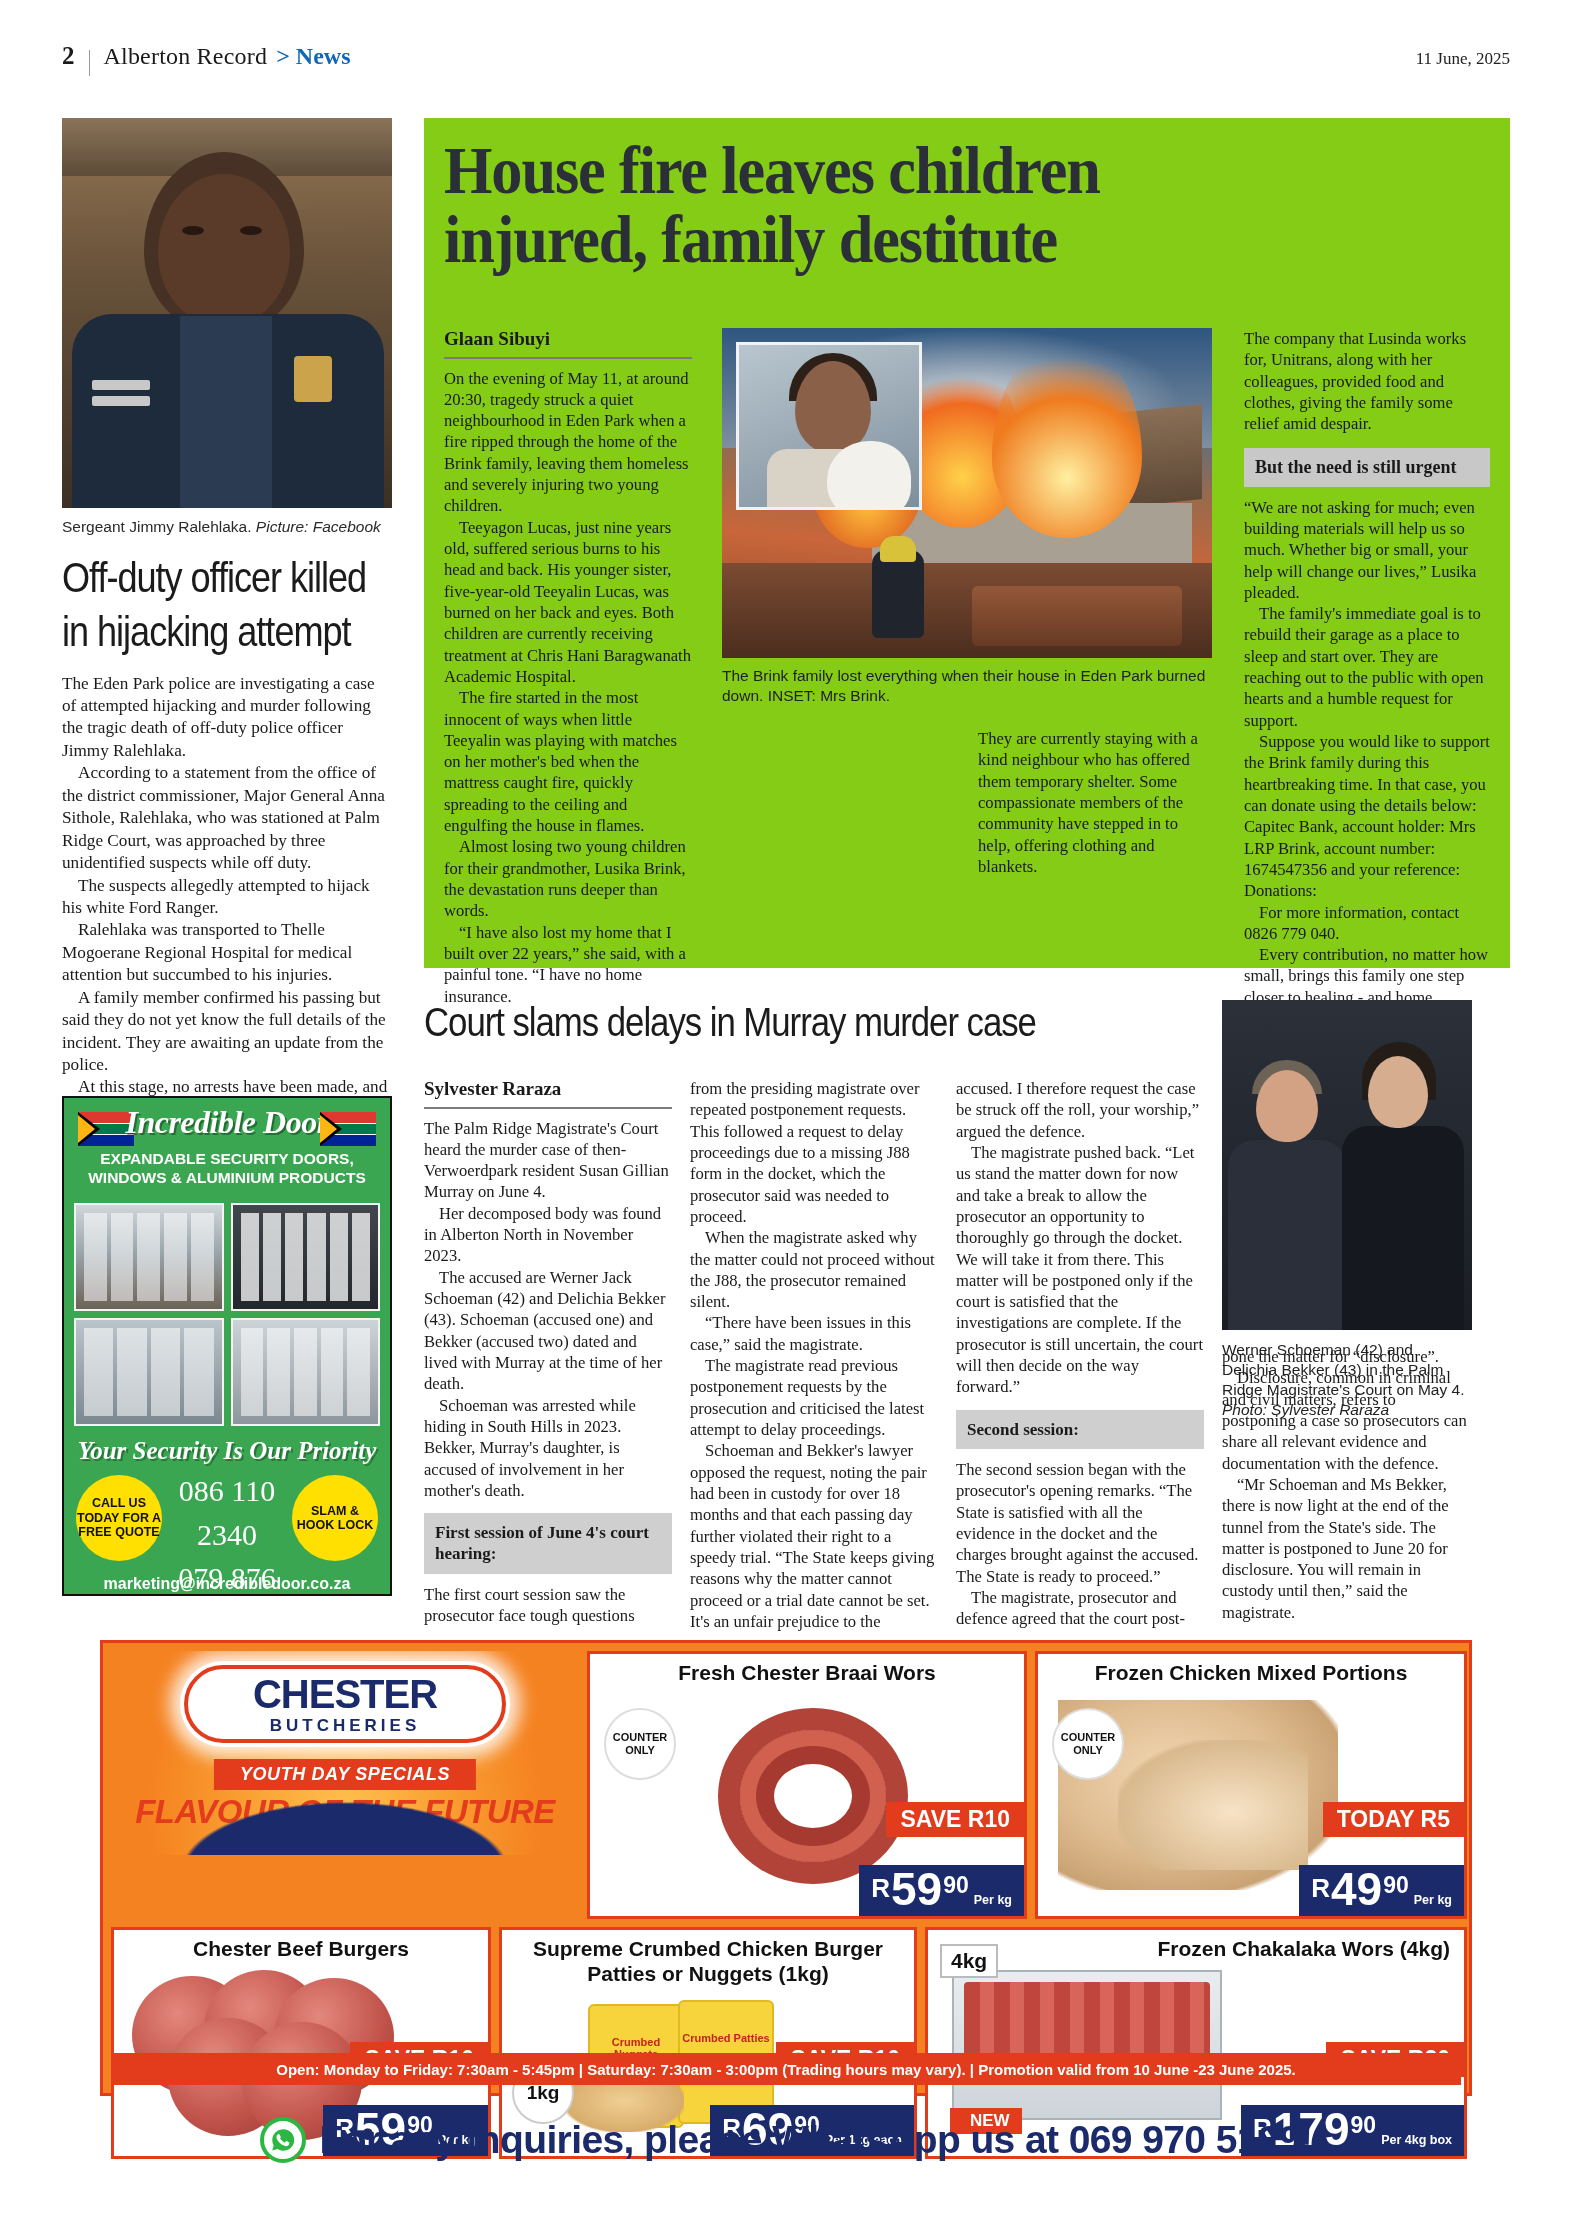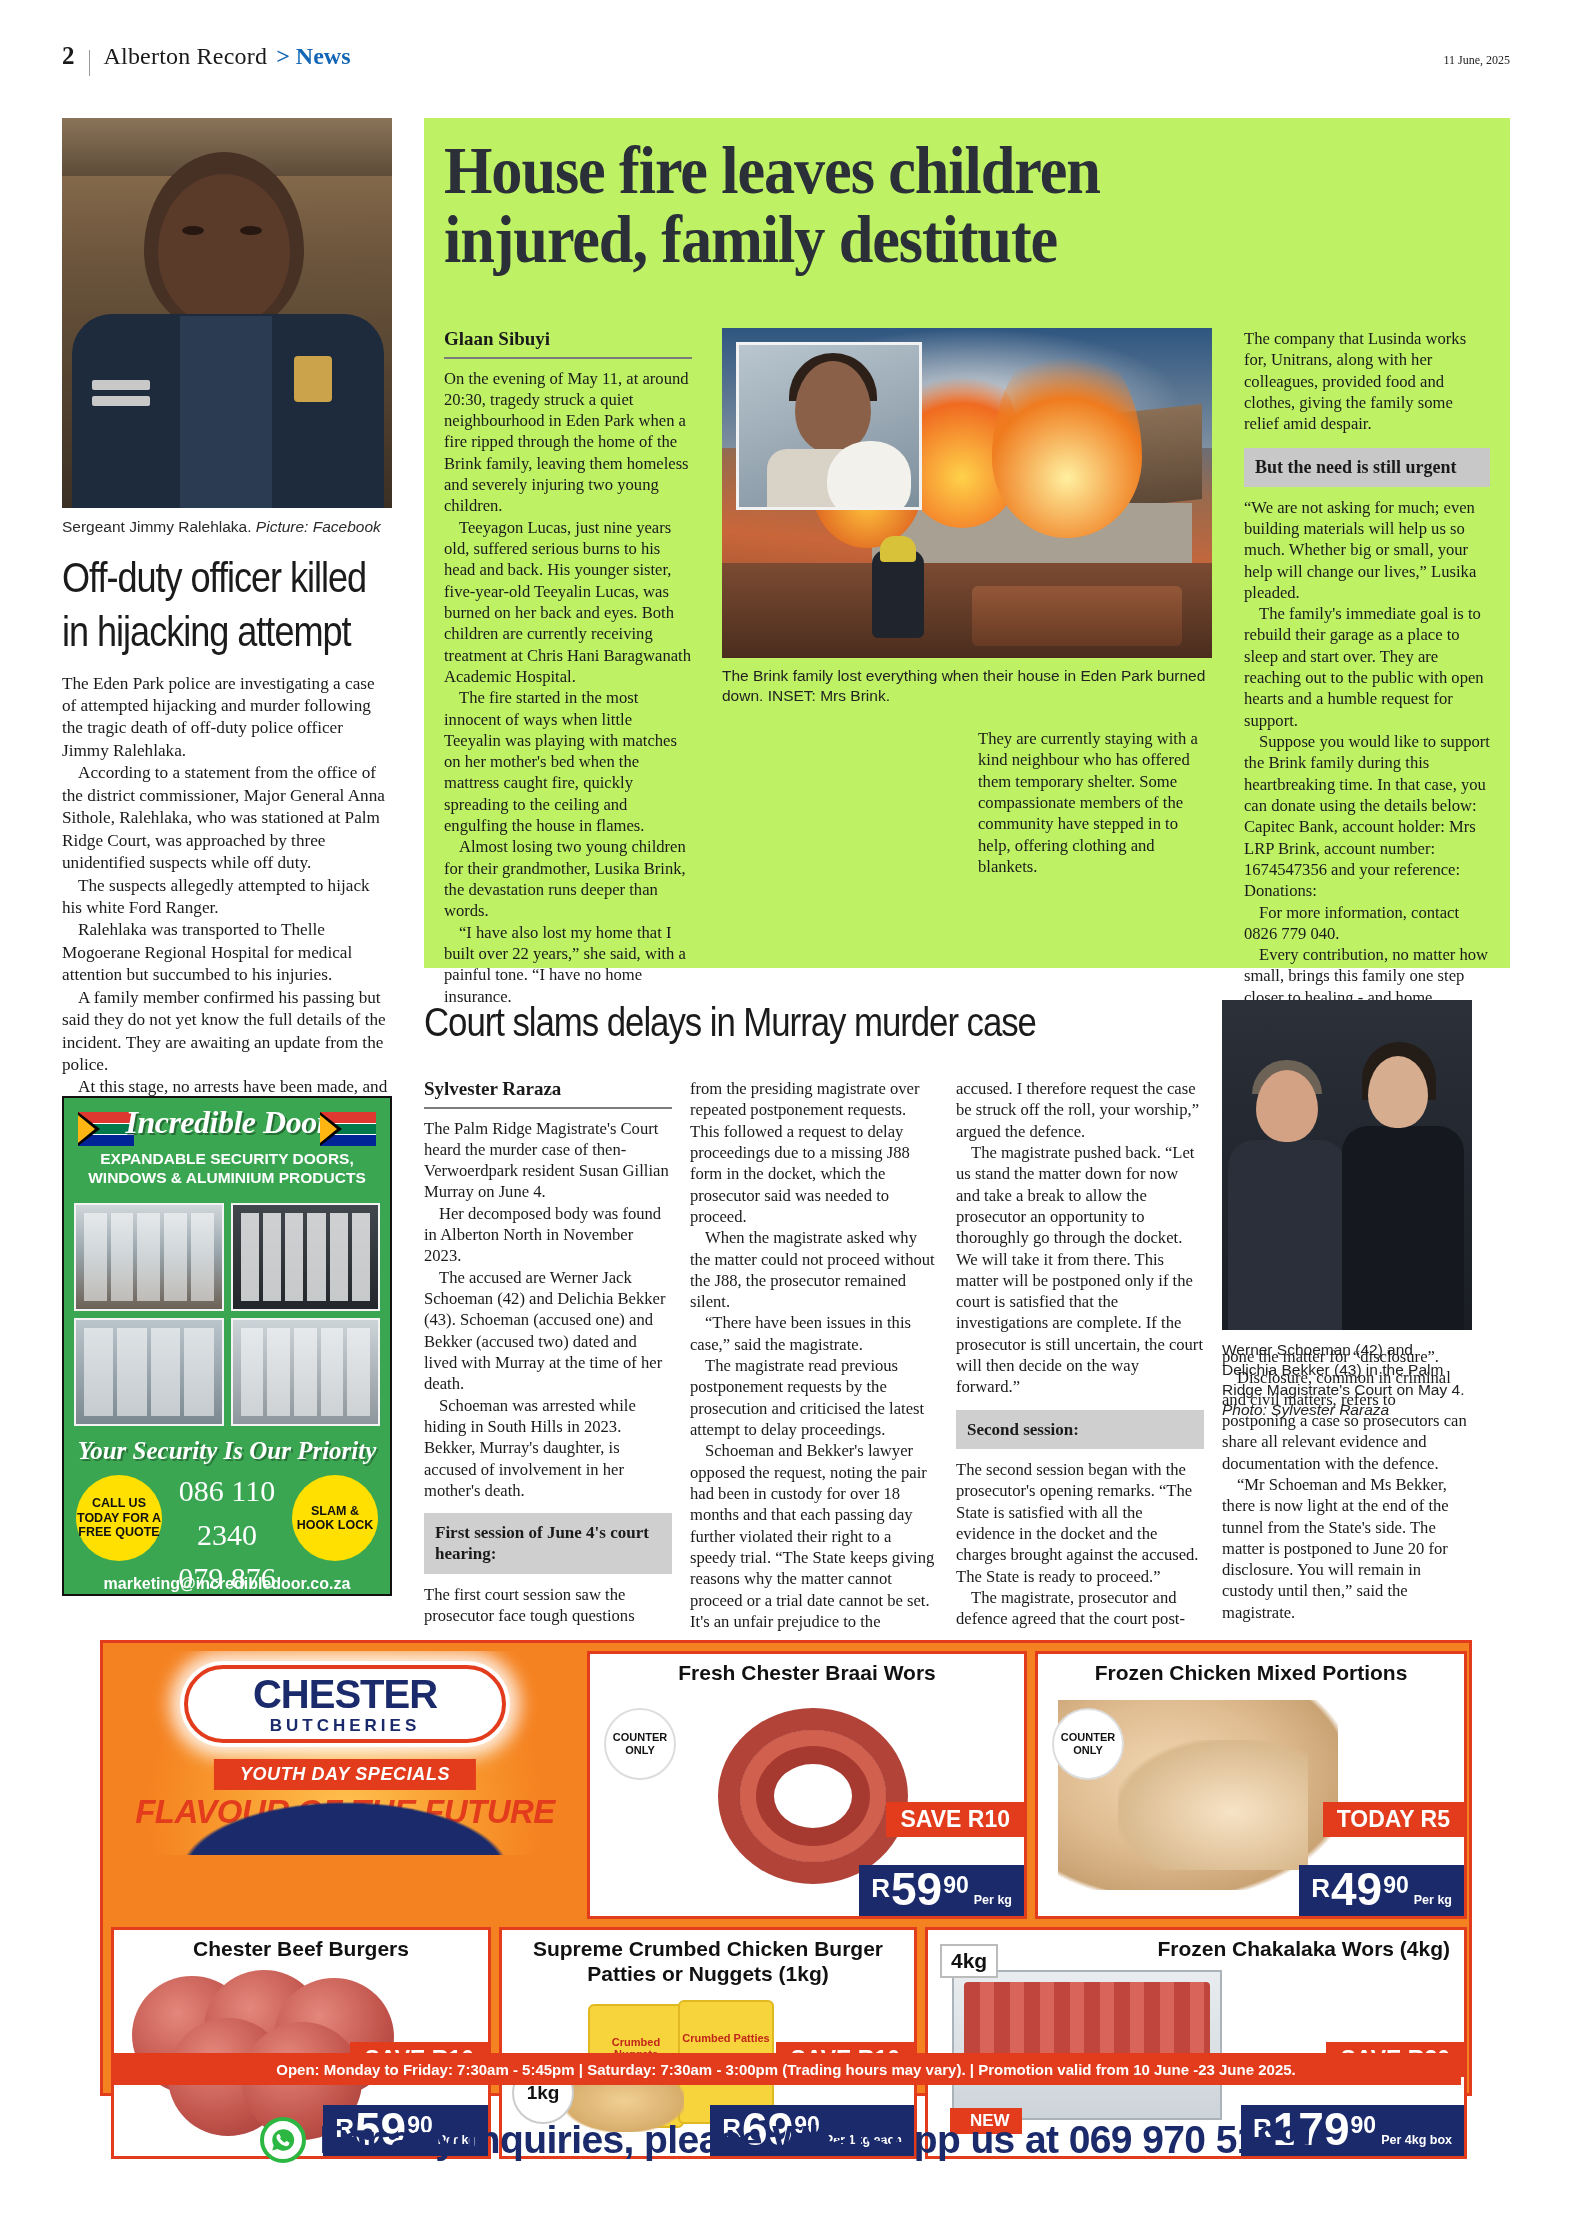--- a/index.html
+++ b/index.html
@@ -16,21 +16,21 @@
   
   .masthead {
     position: absolute; left: 62px; top: 42px; width: 1448px; height: 42px;
     display: flex; align-items: baseline;
   }
   .mh-pageno { font-size: 25px; font-weight: bold; font-family: "Liberation Serif", serif; }
   .mh-rule { width: 1px; height: 26px; background: #9a9a9a; margin: 0 14px; align-self: center; }
   .mh-paper { font-size: 24px; letter-spacing: .2px; }
   .mh-arrow { font-size: 24px; font-weight: bold; color: #1266b5; margin-left: 9px; }
   .mh-section { font-size: 24px; font-weight: bold; color: #1266b5; margin-left: 6px; }
-  .mh-date { margin-left: auto; font-size: 12px; color: #222; }
+  .mh-date { margin-left: auto; font-size: 17px; color: #222; }
 
   
   .left-rail { position: absolute; left: 62px; top: 118px; width: 330px; }
   .officer-photo {
     width: 330px; height: 390px; position: relative; overflow: hidden;
     background: linear-gradient(170deg,#6f5c46 0%, #4e3f2f 40%, #2f2721 100%);
   }
   .op-wall { position:absolute; inset:0;
     background:
       linear-gradient(180deg, rgba(150,120,85,.95) 0%, rgba(112,88,62,.9) 35%, rgba(60,48,36,.95) 100%);
@@ -62,21 +62,21 @@
     white-space: nowrap;
   }
   .rail-head .l2 { display:block; margin-top: 6px; }
   .rail-body { font-size: 17.2px; line-height: 1.305; text-align: left; margin-top: 17px; }
   .rail-body p { text-indent: 0; }
   .rail-body p + p { text-indent: 16px; }
 
   
   .fire-block {
     position: absolute; left: 424px; top: 118px; width: 1086px; height: 850px;
-    background: #bef264;
+    background: #84cc16;
     padding: 18px 20px 16px 20px;
   }
   .fire-head {
     font-family: "Liberation Serif", serif; font-weight: bold;
     font-size: 67px; line-height: 1.03; letter-spacing: -1.2px; color: #2b2f38;
     transform: scaleX(.93); transform-origin: left top;
   }
   .fire-head .l2 { display: block; }
 
   .fire-cols { position: absolute; left: 20px; top: 210px; width: 1046px; height: 620px; }

